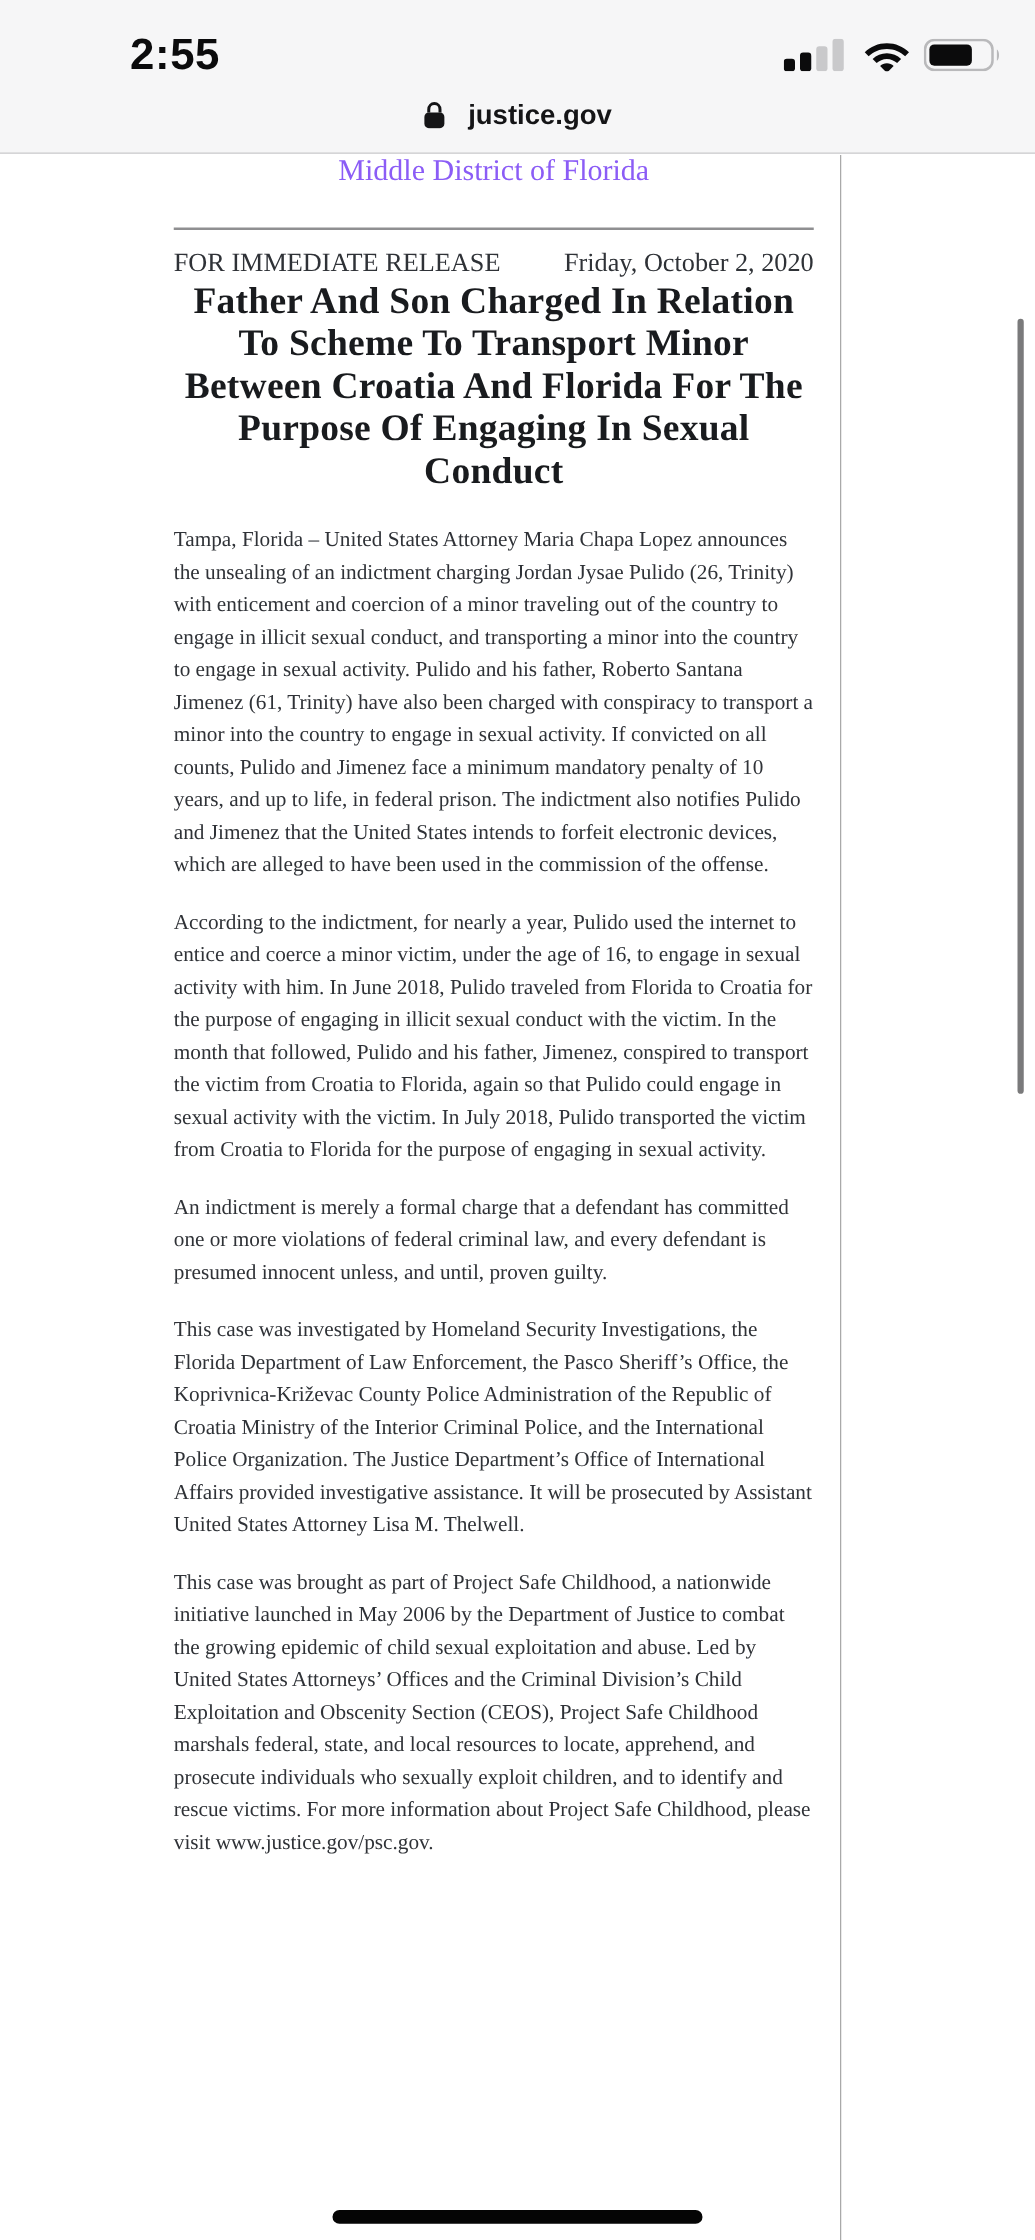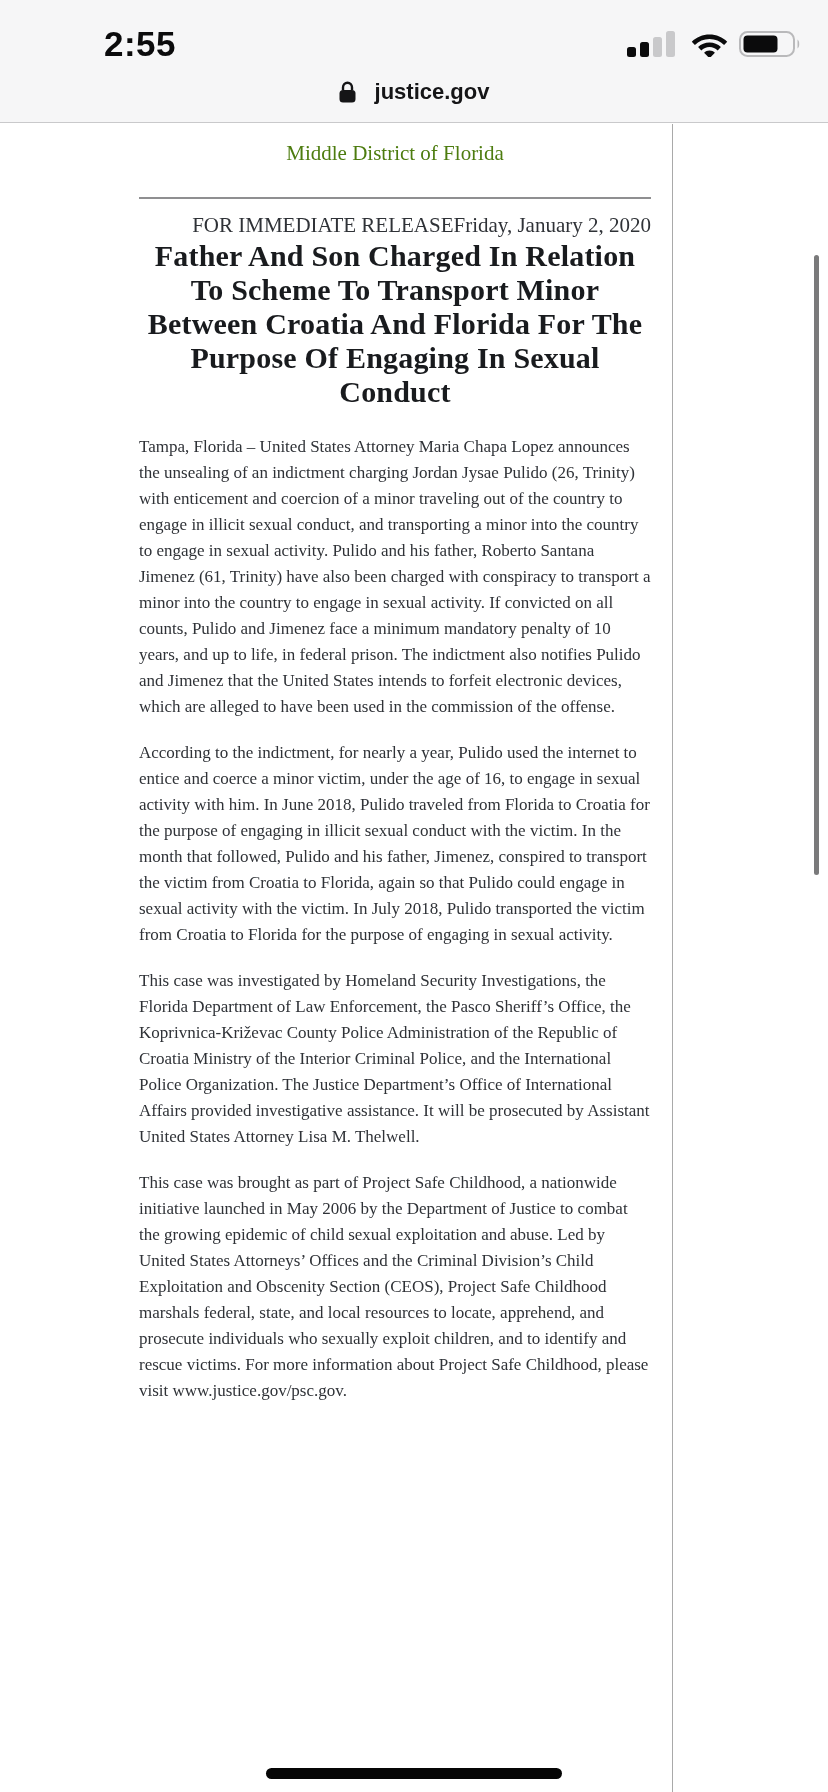--- a/index.html
+++ b/index.html
@@ -47,31 +47,31 @@
   }
   .column-border {
     position: absolute; top: 0; bottom: 0; left: 672px;
     width: 1px; background: #a9a9a9;
   }
   .content {
     position: absolute; left: 139px; top: 0;
     width: 512px;
   }
   .office-line {
-    margin-top: 17px;
+    margin-top: 0;
     text-align: center;
-    font-size: 21px; color: #4d7c0f;
+    font-size: 24px; color: #8b5cf6;
   }
   .release-rule {
     margin-top: 31px;
     border: 0; border-top: 2px solid #8f8f91;
   }
   .release-row {
     margin-top: 14px;
-    display: flex; justify-content: flex-end; align-items: baseline;
+    display: flex; justify-content: space-between; align-items: baseline;
     font-size: 21px; color: #2f3237;
   }
   .headline {
     margin-top: 1px;
     text-align: center;
     font-size: 30px; line-height: 34px; font-weight: bold;
     color: #191b1e;
     letter-spacing: 0.2px;
   }
   .body-text { margin-top: 25px; }
@@ -147,28 +147,29 @@
 <div class="page">
   <div class="column-border"></div>
 
   <div class="content">
     <div class="office-line">Middle District of Florida</div>
 
     <hr class="release-rule">
 
     <div class="release-row">
       <span>FOR IMMEDIATE RELEASE</span>
-      <span>Friday, January 2, 2020</span>
+      <span>Friday, October 2, 2020</span>
     </div>
 
     <h1 class="headline">Father And Son Charged In Relation To Scheme To Transport Minor Between Croatia And Florida For The Purpose Of Engaging In Sexual Conduct</h1>
 
     <div class="body-text">
       <p>Tampa, Florida – United States Attorney Maria Chapa Lopez announces the unsealing of an indictment charging Jordan Jysae Pulido (26, Trinity) with enticement and coercion of a minor traveling out of the country to engage in illicit sexual conduct, and transporting a minor into the country to engage in sexual activity. Pulido and his father, Roberto Santana Jimenez (61, Trinity) have also been charged with conspiracy to transport a minor into the country to engage in sexual activity. If convicted on all counts, Pulido and Jimenez face a minimum mandatory penalty of 10 years, and up to life, in federal prison. The indictment also notifies Pulido and Jimenez that the United States intends to forfeit electronic devices, which are alleged to have been used in the commission of the offense.</p>
       <p>According to the indictment, for nearly a year, Pulido used the internet to entice and coerce a minor victim, under the age of 16, to engage in sexual activity with him. In June 2018, Pulido traveled from Florida to Croatia for the purpose of engaging in illicit sexual conduct with the victim. In the month that followed, Pulido and his father, Jimenez, conspired to transport the victim from Croatia to Florida, again so that Pulido could engage in sexual activity with the victim. In July 2018, Pulido transported the victim from Croatia to Florida for the purpose of engaging in sexual activity.</p>
+      <p>An indictment is merely a formal charge that a defendant has committed one or more violations of federal criminal law, and every defendant is presumed innocent unless, and until, proven guilty.</p>
       <p>This case was investigated by Homeland Security Investigations, the Florida Department of Law Enforcement, the Pasco Sheriff’s Office, the Koprivnica-Križevac County Police Administration of the Republic of Croatia Ministry of the Interior Criminal Police, and the International Police Organization. The Justice Department’s Office of International Affairs provided investigative assistance. It will be prosecuted by Assistant United States Attorney Lisa M. Thelwell.</p>
       <p>This case was brought as part of Project Safe Childhood, a nationwide initiative launched in May 2006 by the Department of Justice to combat the growing epidemic of child sexual exploitation and abuse. Led by United States Attorneys’ Offices and the Criminal Division’s Child Exploitation and Obscenity Section (CEOS), Project Safe Childhood marshals federal, state, and local resources to locate, apprehend, and prosecute individuals who sexually exploit children, and to identify and rescue victims. For more information about Project Safe Childhood, please visit www.justice.gov/psc.gov.</p>
     </div>
   </div>
 </div>
 
 <div class="scrollbar-thumb"></div>
 
 <div class="home-indicator"></div>
 

